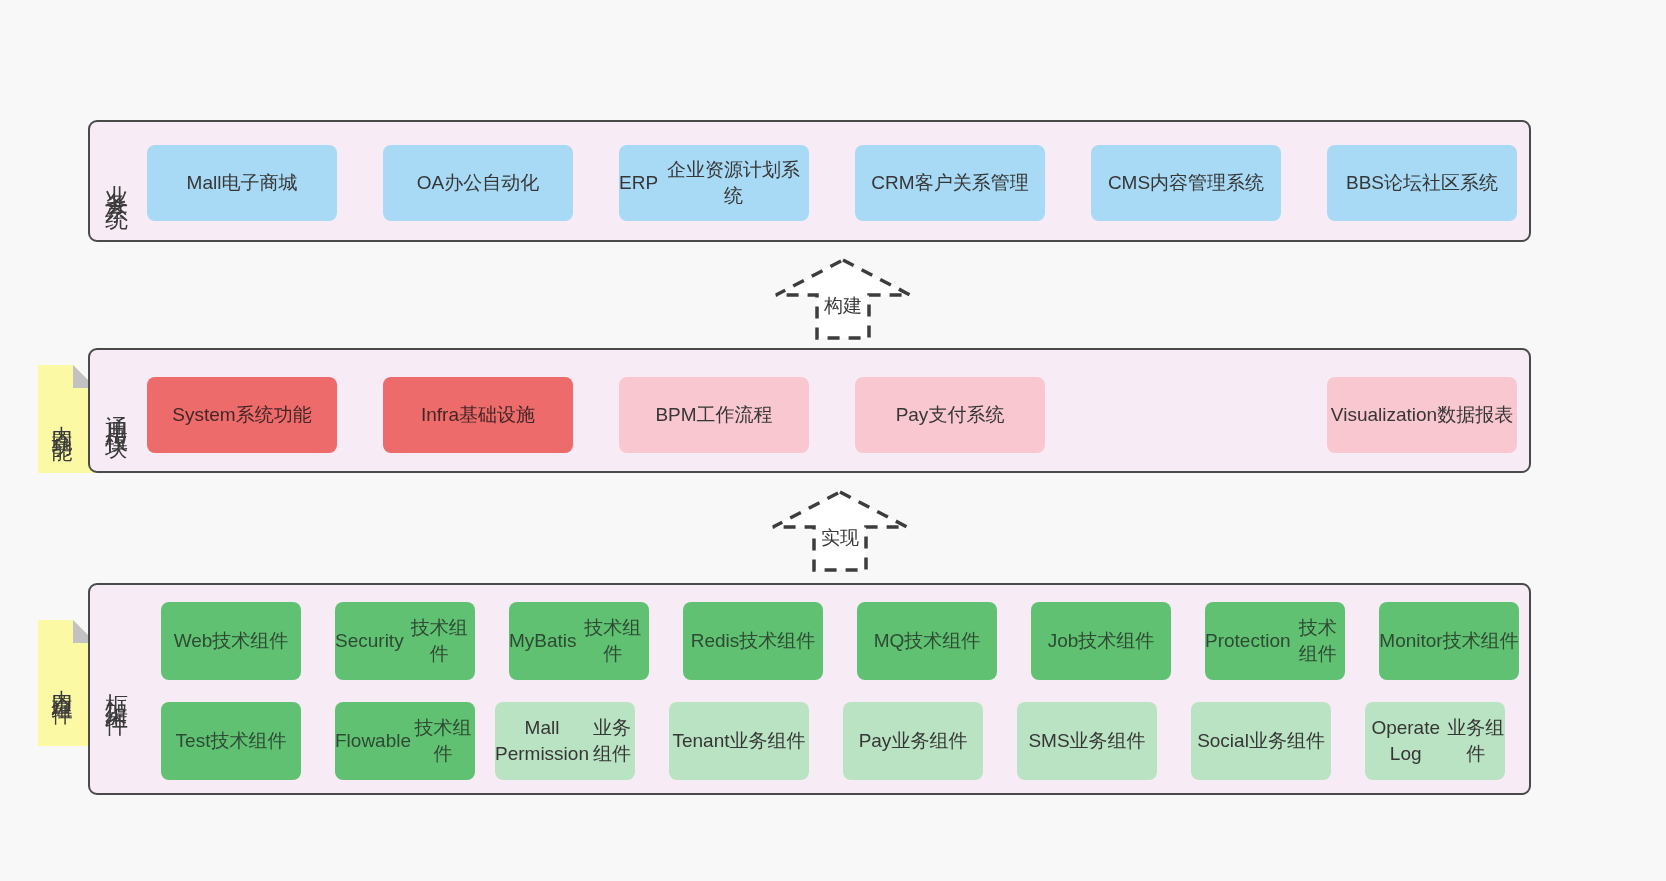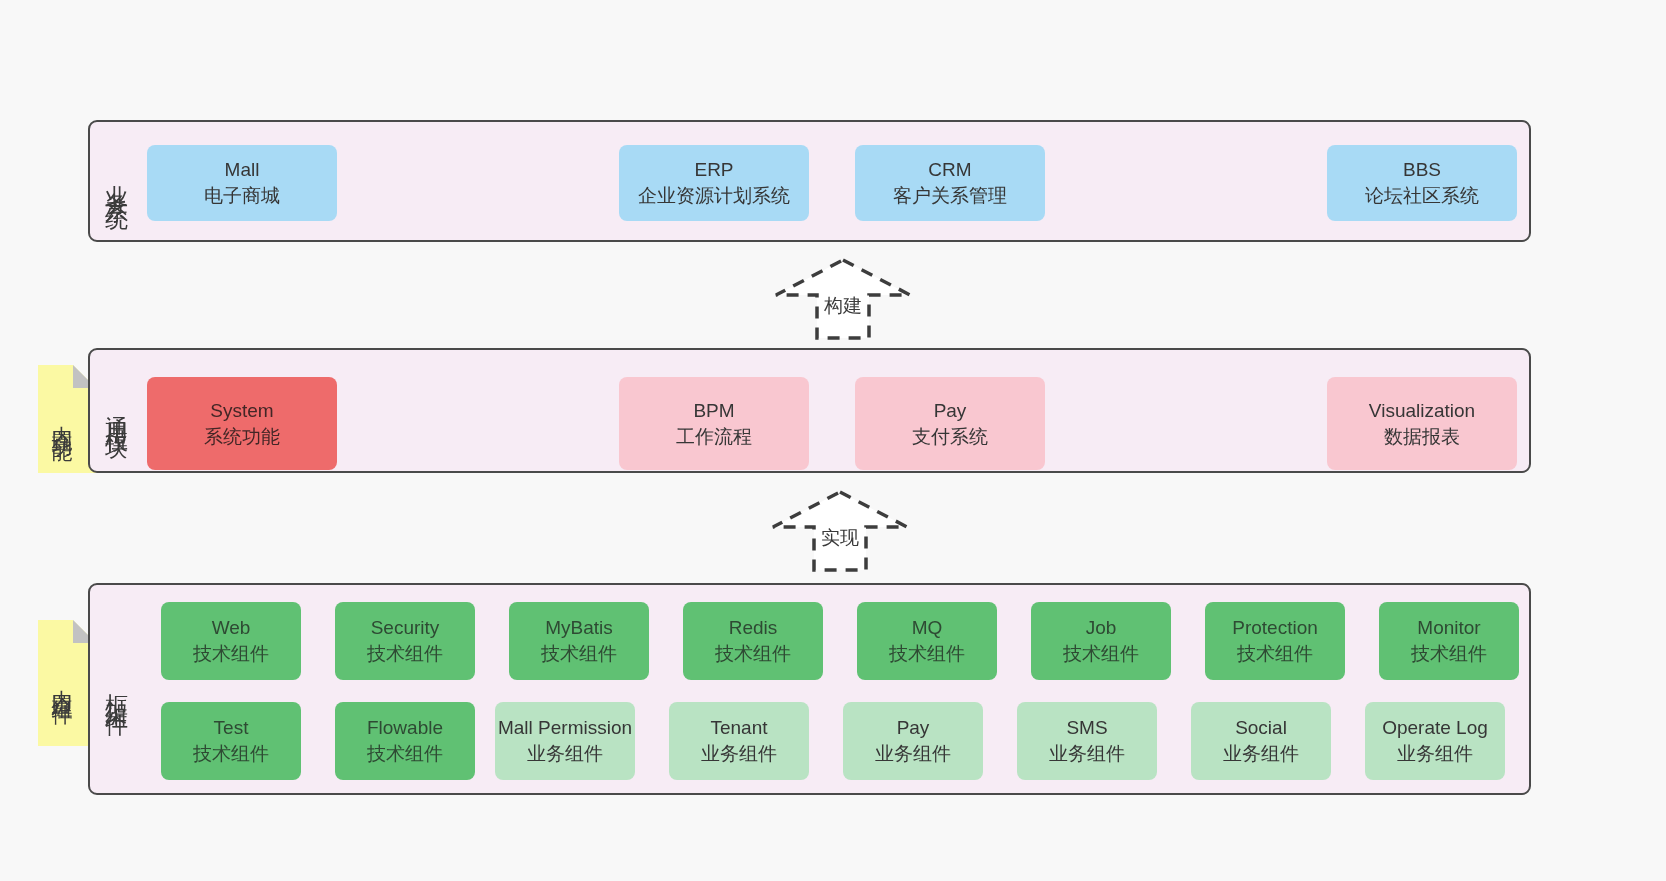--- a/index.html
+++ b/index.html
@@ -19,25 +19,25 @@
   .layer-modules{top:348px;height:121px;}
   .layer-framework{top:583px;height:208px;}
   .vlabel{
     position:absolute;left:10px;top:0;bottom:0;width:34px;
     display:flex;align-items:center;justify-content:center;
     writing-mode:vertical-rl;text-orientation:upright;
     font-size:23px;line-height:34px;letter-spacing:7px;color:#3a3a3a;
   }
   .dbox{
     position:absolute;border-radius:8px;
-    display:flex;flex-direction:column;align-items:center;justify-content:center;
+    display:flex;flex-direction:row;align-items:center;justify-content:center;
     text-align:center;font-size:19px;line-height:26px;color:#363636;
   }
   .row-top{top:23px;height:76px;width:190px;}
-  .row-mid{top:27px;height:93px;width:190px;}
+  .row-mid{top:27px;height:76px;width:190px;}
   .row-f1{top:17px;height:78px;width:140px;}
   .row-f2{top:117px;height:78px;width:140px;}
   .c-blue{background:#a8daf5;}
   .c-red{background:#ee6b6b;color:#432626;}
   .c-pink{background:#f9c7d0;}
   .c-green{background:#60c173;color:#2e4a33;margin-left:14px;}
   .c-lgreen{background:#b9e3c3;}
   .sticky{
     position:absolute;left:38px;width:58px;background:#fbf9a3;z-index:1;
     display:flex;align-items:center;justify-content:center;
@@ -64,27 +64,35 @@
 </style>
 </head>
 <body>
 
 <div class="layer layer-business">
   <div class="vlabel">业务系统</div>
   <div class="dbox row-top c-blue" style="left:57px">
     <span>Mall</span>
     <span>电子商城</span>
   </div>
+  <div class="dbox row-top c-blue" style="left:293px">
+    <span>OA</span>
+    <span>办公自动化</span>
+  </div>
   <div class="dbox row-top c-blue" style="left:765px">
     <span>CRM</span>
     <span>客户关系管理</span>
   </div>
   <div class="dbox row-top c-blue" style="left:529px">
     <span>ERP</span>
     <span>企业资源计划系统</span>
+  </div>
+  <div class="dbox row-top c-blue" style="left:1001px">
+    <span>CMS</span>
+    <span>内容管理系统</span>
   </div>
   <div class="dbox row-top c-blue" style="left:1237px">
     <span>BBS</span>
     <span>论坛社区系统</span>
   </div>
 </div>
 
 <div class="arrow arrow-build">
   <svg width="140" height="84" viewBox="0 0 140 84">
     <polygon points="70,3 137,38 96,38 96,81 44,81 44,38 3,38" fill="#ffffff" stroke="#3d3d3d" stroke-width="3.5" stroke-dasharray="12 9"></polygon>
@@ -96,20 +104,24 @@
   <span class="fold-bg"></span>
   <span class="fold"></span>
   <span class="stext">内置功能</span>
 </div>
 <div class="layer layer-modules">
   <div class="vlabel">通用模块</div>
   <div class="dbox row-mid c-red" style="left:57px">
     <span>System</span>
     <span>系统功能</span>
   </div>
+  <div class="dbox row-mid c-red" style="left:293px">
+    <span>Infra</span>
+    <span>基础设施</span>
+  </div>
   <div class="dbox row-mid c-pink" style="left:529px">
     <span>BPM</span>
     <span>工作流程</span>
   </div>
   <div class="dbox row-mid c-pink" style="left:765px">
     <span>Pay</span>
     <span>支付系统</span>
   </div>
   <div class="dbox row-mid c-pink" style="left:1237px">
     <span>Visualization</span>

